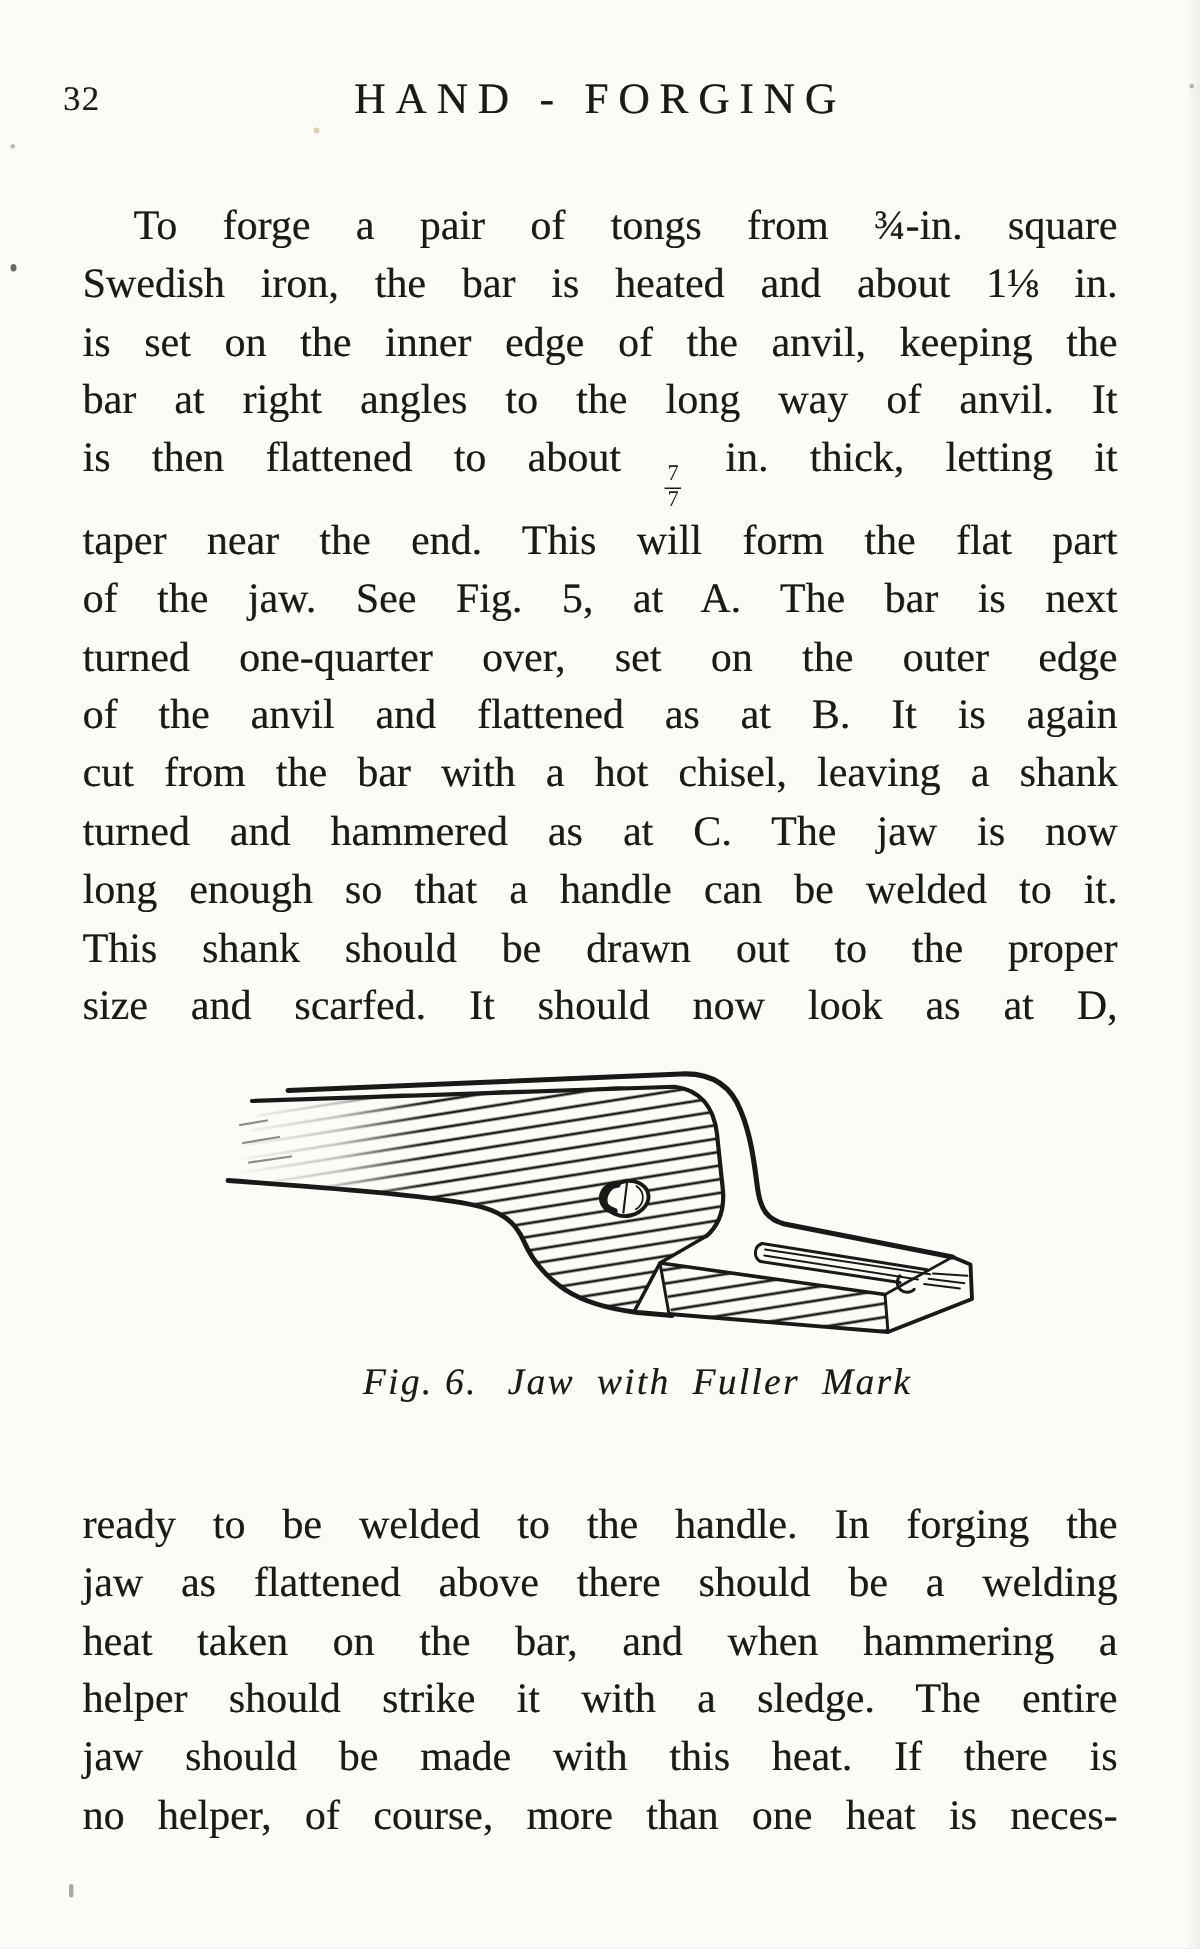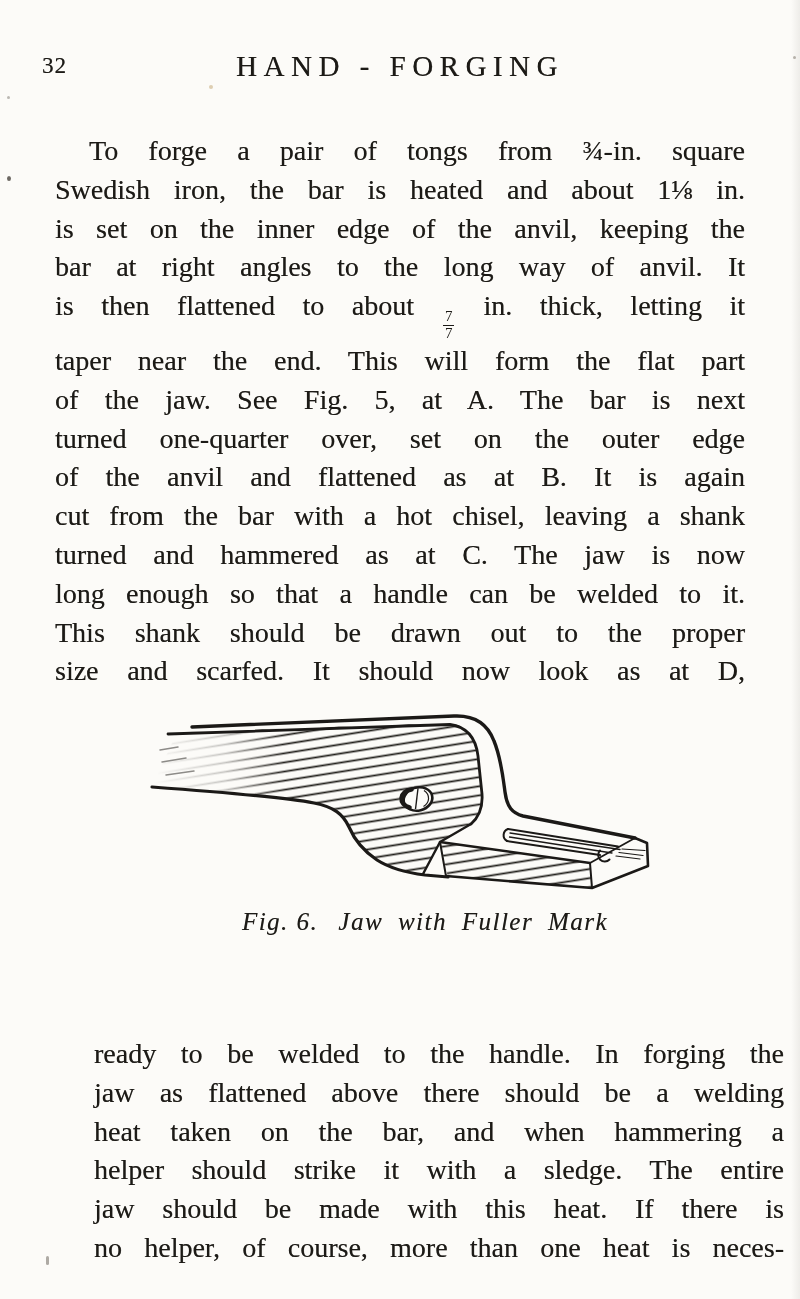--- a/index.html
+++ b/index.html
@@ -29,21 +29,21 @@
   .para .line{
     line-height:38.8px;
     text-align:justify;
     -moz-text-align-last:justify;
     text-align-last:justify;
     text-shadow:0.25px 0.25px 0.3px rgba(20,18,14,0.55);
     white-space:normal;
   }
   .para1{top:112px;margin-top:20px;}
   .para1 .line:first-child{text-indent:34px;}
-  .para2{top:1035px;margin-left:39px;}
+  .para2{top:998px;}
   .vfrac{
     display:inline-flex;flex-direction:column;align-items:center;
     font-size:15px;line-height:1.05;vertical-align:-0.42em;margin:0 2px;
     text-shadow:none;
   }
   .vfrac .num{border-bottom:1.6px solid var(--ink);padding:0 1.5px;}
   .vfrac .den{padding:0 1px;}
   figure.illus{position:absolute;margin:0;left:132px;top:700px;width:545px;height:205px;}
   .fig-caption{
     position:absolute;top:908px;left:55px;width:690px;box-sizing:border-box;

